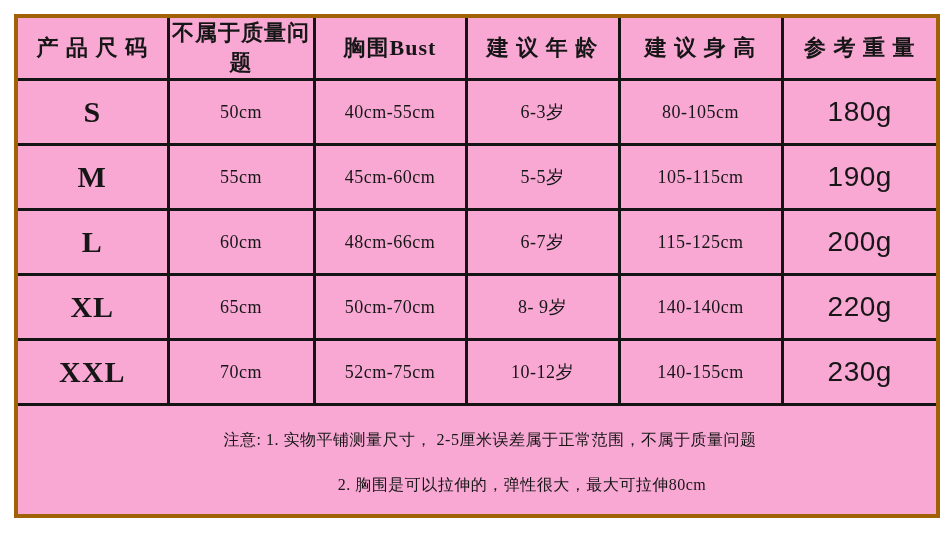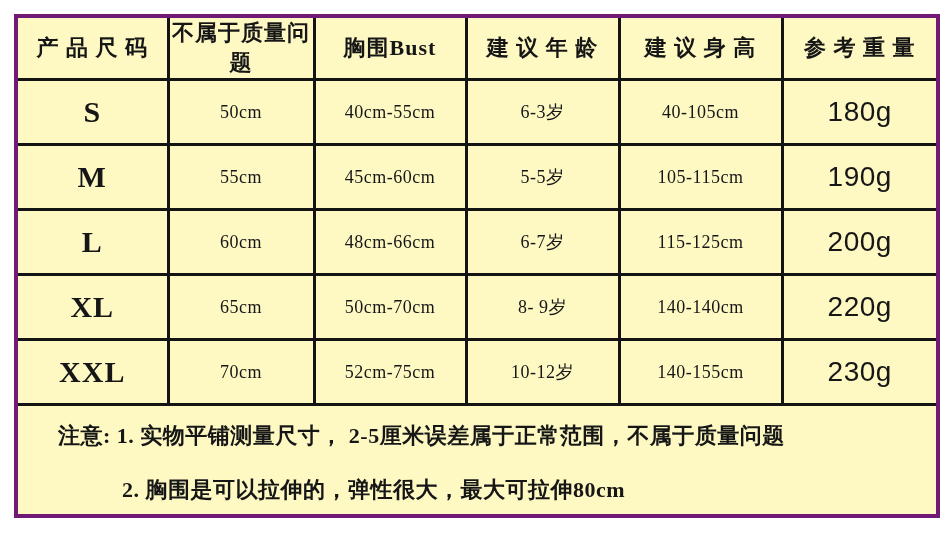--- a/index.html
+++ b/index.html
@@ -17,22 +17,22 @@
   }
   .chart-wrap {
     position: absolute;
     left: 14px;
     top: 14px;
   }
   table.size-chart {
     border-collapse: collapse;
     table-layout: fixed;
     width: 922px;
-    border: 4px solid #701a75;
-    background: #fef9c3;
+    border: 4px solid #a16207;
+    background: #f9a8d4;
     padding-left: 12px;
   }
   .size-chart th,
   .size-chart td {
     border: 3px solid #141414;
     text-align: center;
     vertical-align: middle;
     padding: 0;
     overflow: hidden;
   }
@@ -52,24 +52,24 @@
     font-size: 30px;
     font-weight: bold;
     letter-spacing: 1px;
   }
   .size-chart td.weight-cell {
     font-family: Liberation Sans, sans-serif;
     font-size: 28px;
     letter-spacing: 0.5px;
   }
   .size-chart td.note-cell {
-    text-align: left;
+    text-align: center;
     height: 96px;
-    font-size: 22px;
-    font-weight: bold;
+    font-size: 16px;
+    font-weight: normal;
     padding: 6px 14px 6px 40px;
     letter-spacing: 0.5px;
   }
   .note-line1 {
     margin-top: 6px;
   }
   .note-line2 {
     margin-top: 24px;
     padding-left: 64px;
   }
@@ -96,21 +96,21 @@
         <th>建 议 身 高</th>
         <th>参 考 重 量</th>
       </tr>
     </thead>
     <tbody>
       <tr>
         <td class="size-cell">S</td>
         <td>50cm</td>
         <td>40cm-55cm</td>
         <td>6-3岁</td>
-        <td>40-105cm</td>
+        <td>80-105cm</td>
         <td class="weight-cell">180g</td>
       </tr>
       <tr>
         <td class="size-cell">M</td>
         <td>55cm</td>
         <td>45cm-60cm</td>
         <td>5-5岁</td>
         <td>105-115cm</td>
         <td class="weight-cell">190g</td>
       </tr>

